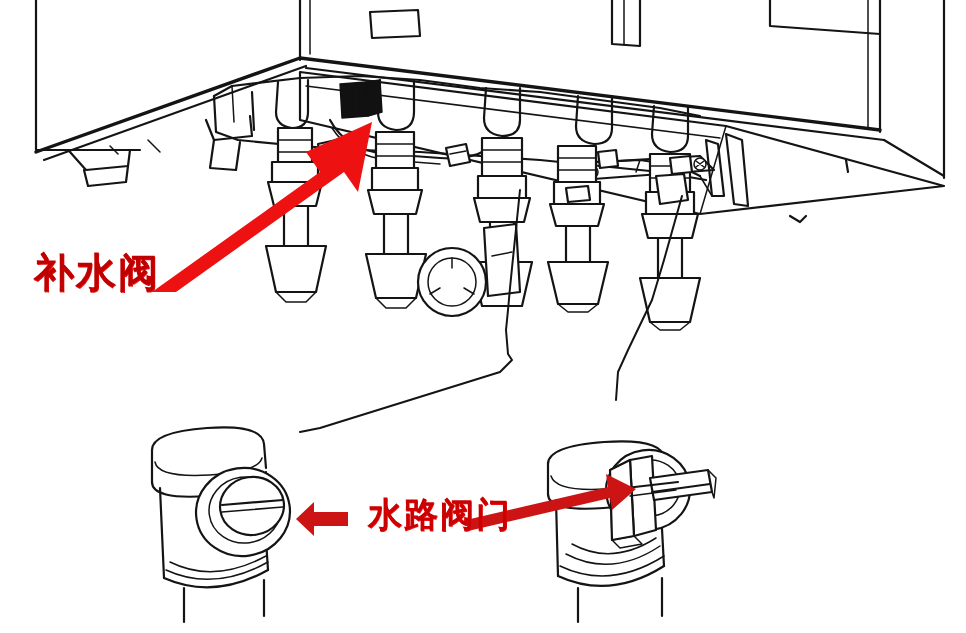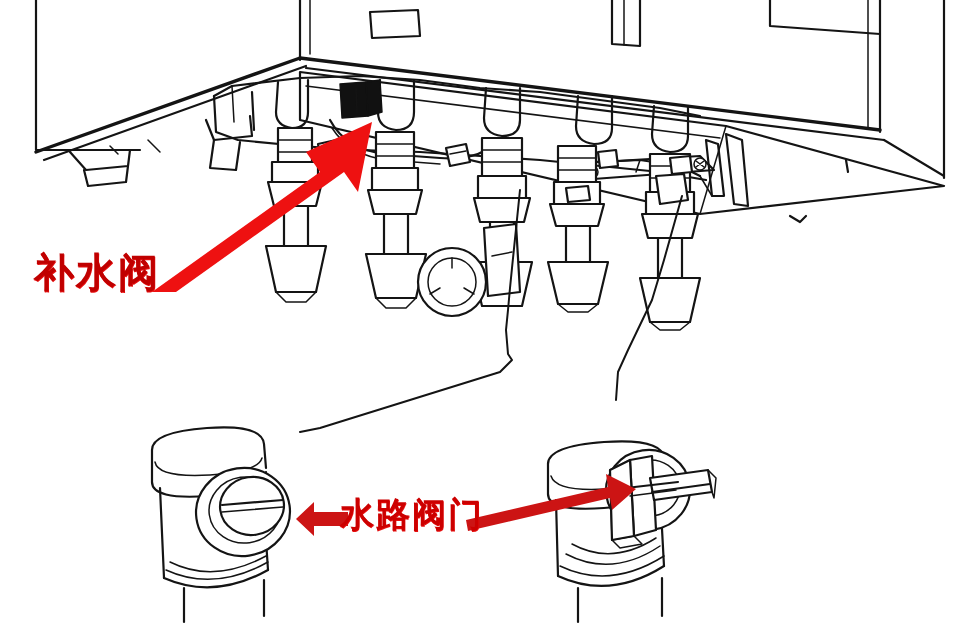--- a/index.html
+++ b/index.html
@@ -35,21 +35,21 @@
     user-select: none;
   }
   #label-refill-valve {
     left: 34px;
     top: 252px;
     font-size: 40px;
     color: #c00000;
     text-shadow: 0.5px 0.5px 0 #e81010;
   }
   #label-water-valve {
-    left: 340px;
+    left: 368px;
     top: 497px;
     font-size: 34px;
     color: #cc0000;
     text-shadow: 0.5px 0.5px 0 #e81010;
   }
 </style>
 </head>
 <body>
 
 <div id="page">

